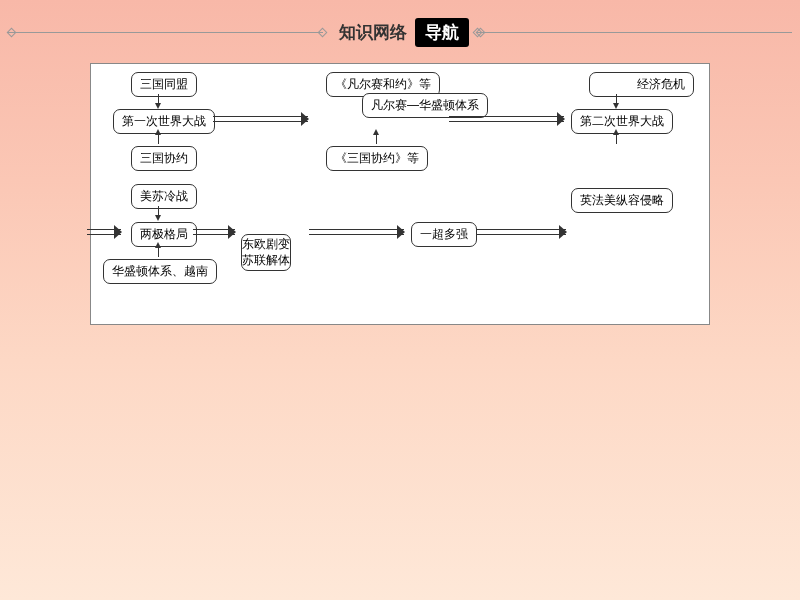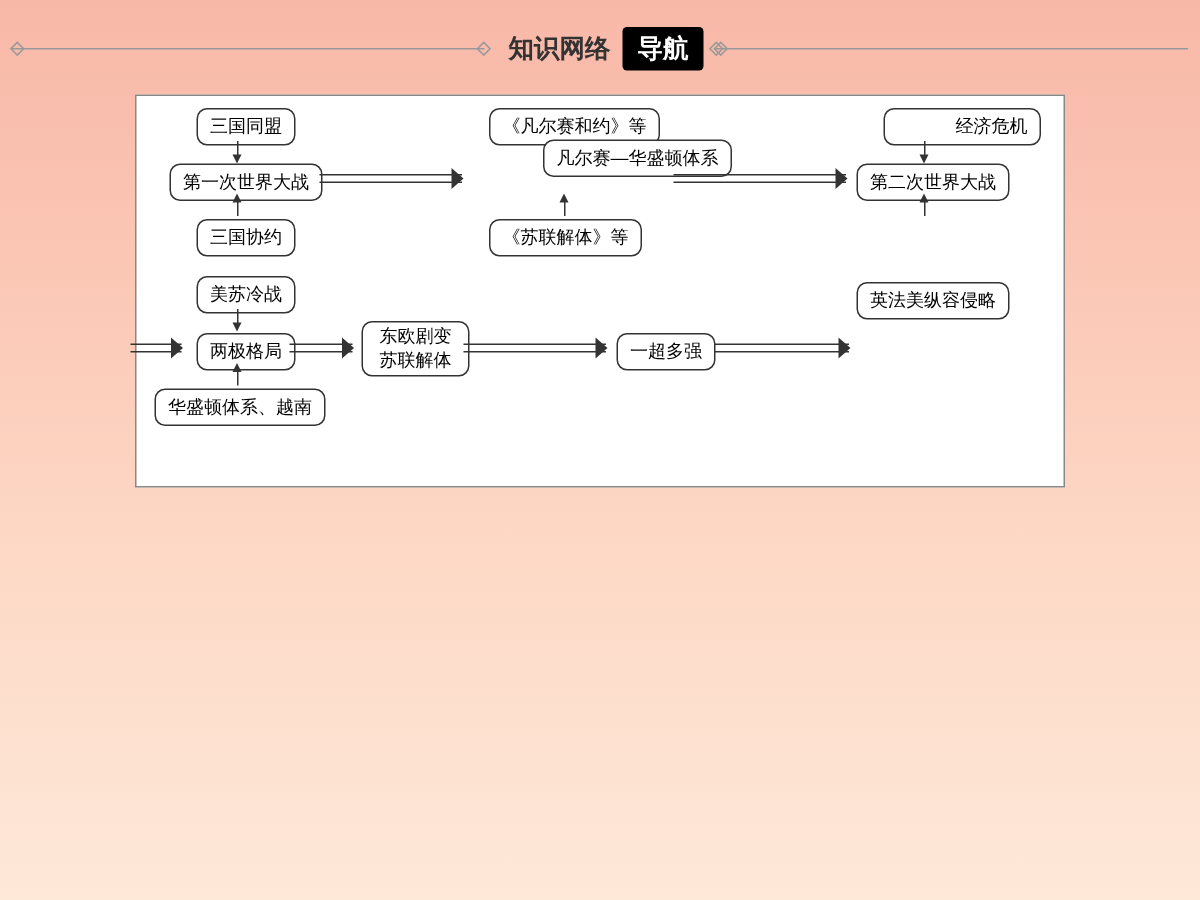--- a/index.html
+++ b/index.html
@@ -53,21 +53,21 @@
 .node {
   position: absolute;
   border: 1px solid #333;
   border-radius: 7px;
   font-size: 12px;
   padding: 3px 8px;
   background: #fff;
   text-align: center;
   white-space: nowrap;
 }
-.node.multi { padding: 2px 11px; line-height: 1.3; }
+.node.multi { padding: 2px 0; line-height: 1.3; margin-top: 20px; }
 .varr {
   position: absolute;
   width: 1px;
   background: #333;
 }
 .varr::after {
   content: "";
   position: absolute;
   left: -3px;
   width: 0; height: 0;
@@ -132,21 +132,21 @@
   <div class="darr" style="left:358px; top:50px; width:115px;">
       <div class="l1"></div>
       <div class="l2"></div>
     </div>
 
   <div class="varr up" style="left:67px; top:70px; height:10px;"></div>
   <div class="varr up" style="left:285px; top:70px; height:10px;"></div>
   <div class="varr up" style="left:525px; top:70px; height:10px;"></div>
 
   <div class="node" style="left:40px; top:82px;">三国协约</div>
-  <div class="node" style="left:235px; top:82px;">《苏联解体》等</div>
+  <div class="node" style="left:235px; top:82px;">《三国协约》等</div>
   <div class="node" style="left:480px; top:82px;margin-top:42px;">英法美纵容侵略</div>
 
   <div class="node" style="left:40px; top:120px;text-align:center;">美苏冷战</div>
   <div class="varr down" style="left:67px; top:142px; height:10px;"></div>
 
   <div class="darr" style="left:-4px; top:163px; width:34px;">
       <div class="l1"></div>
       <div class="l2"></div>
     </div>
   <div class="node" style="left:40px; top:158px;">两极格局</div>

